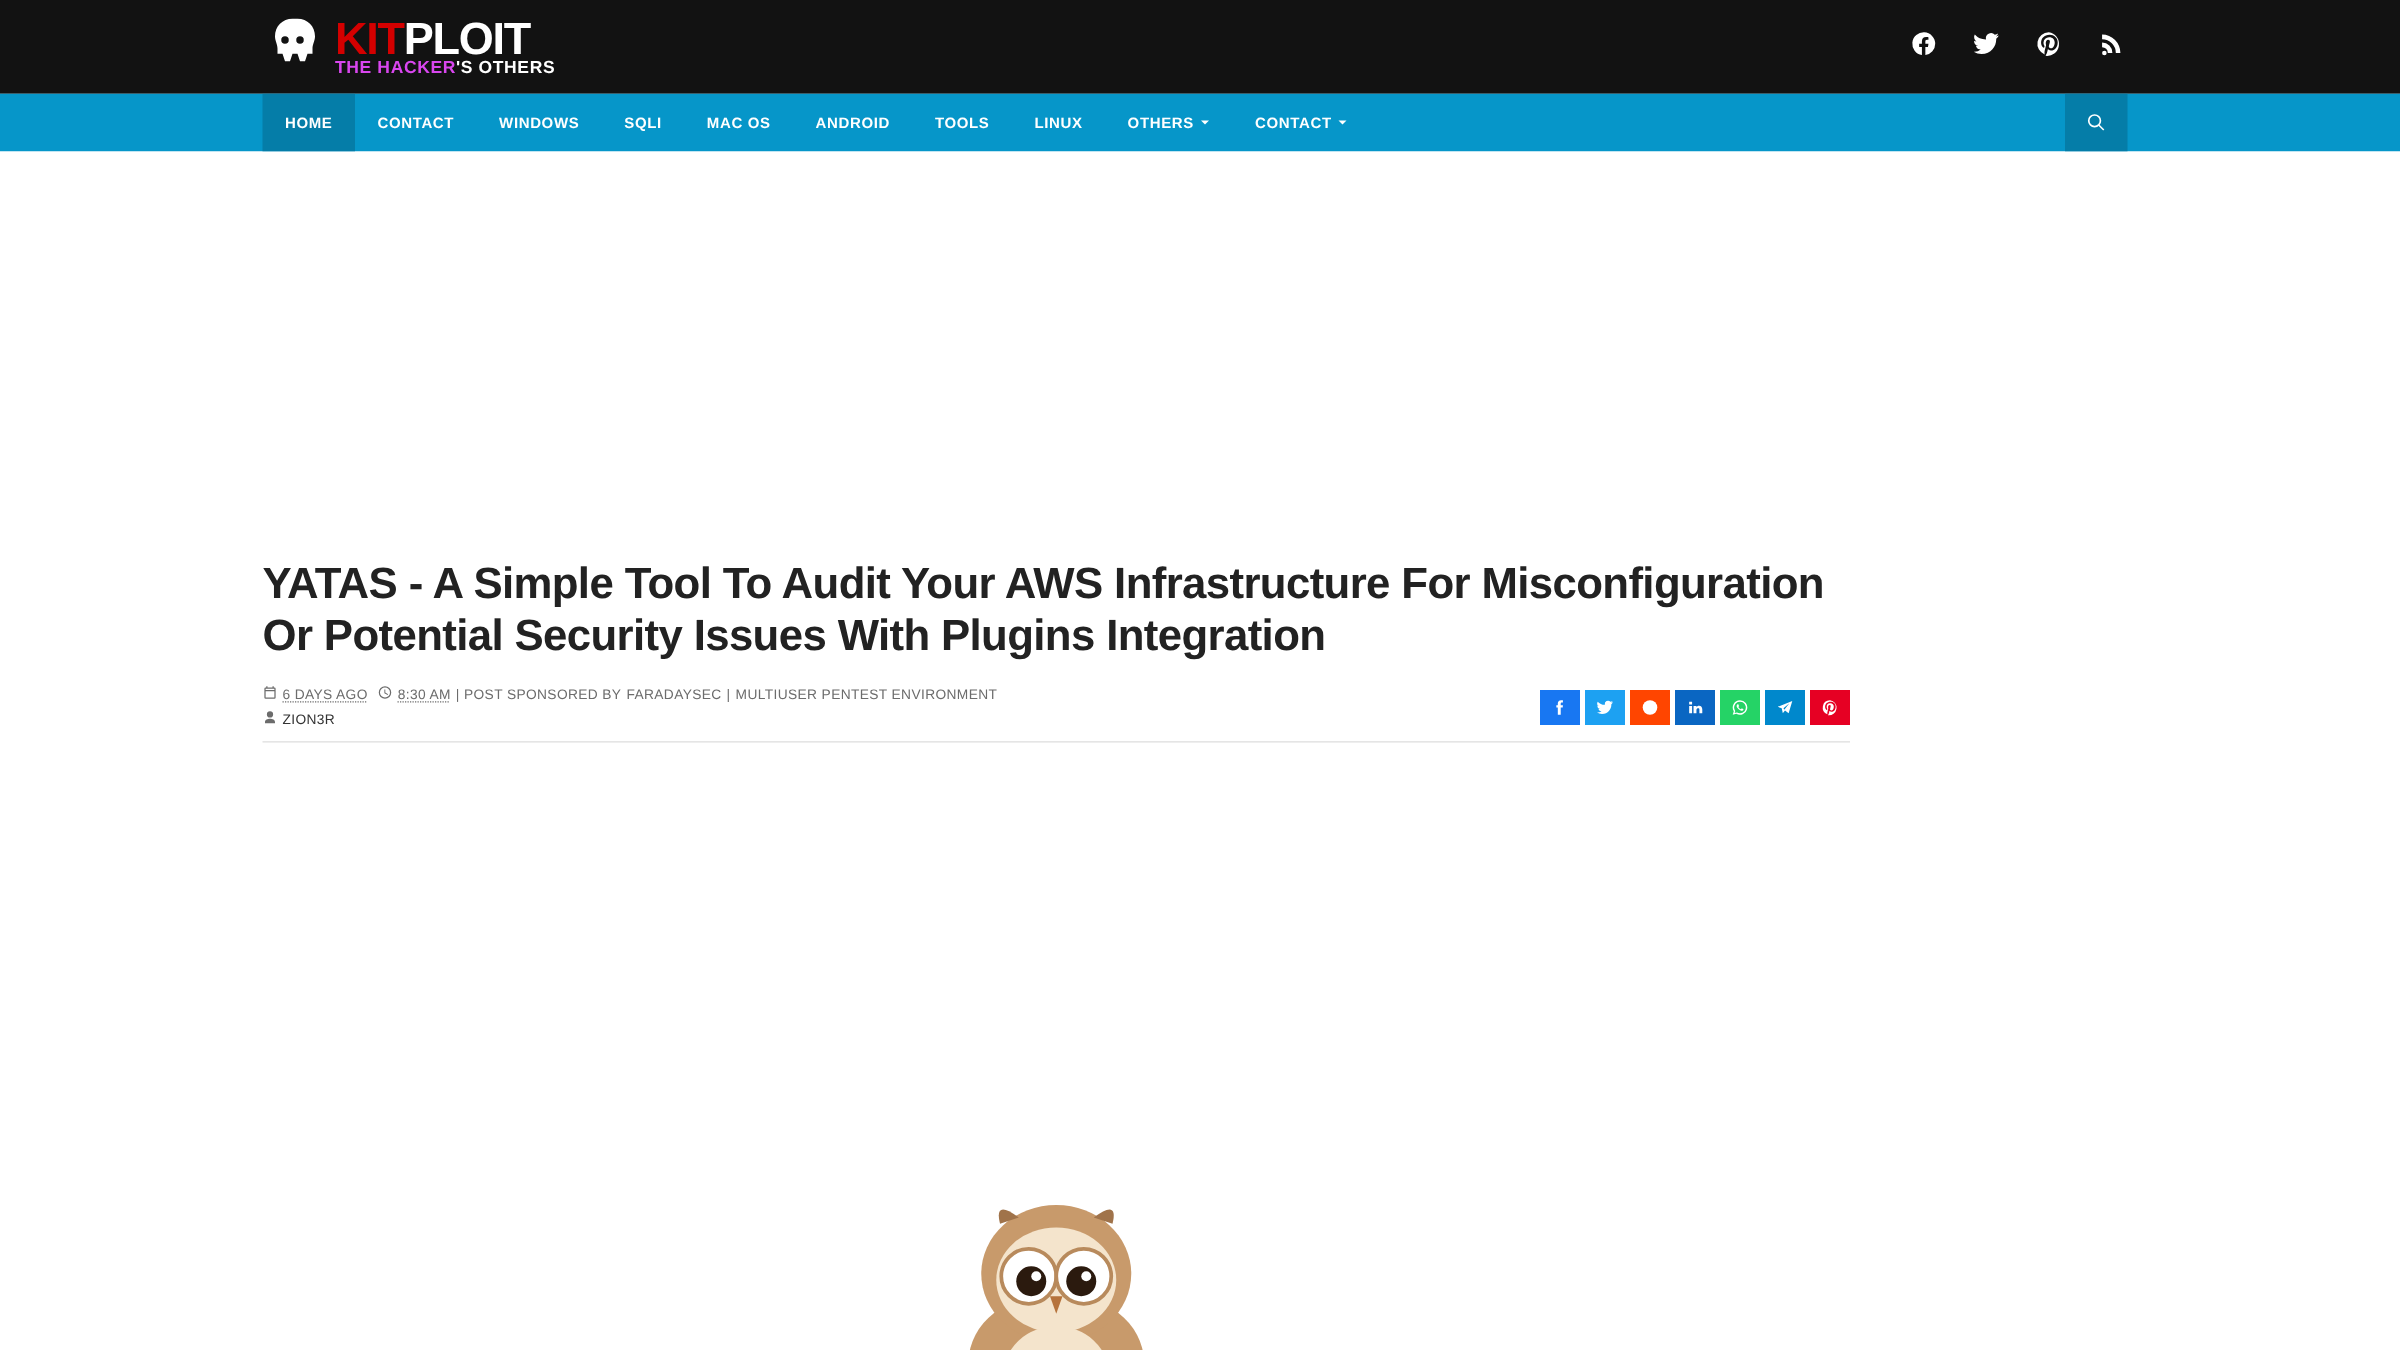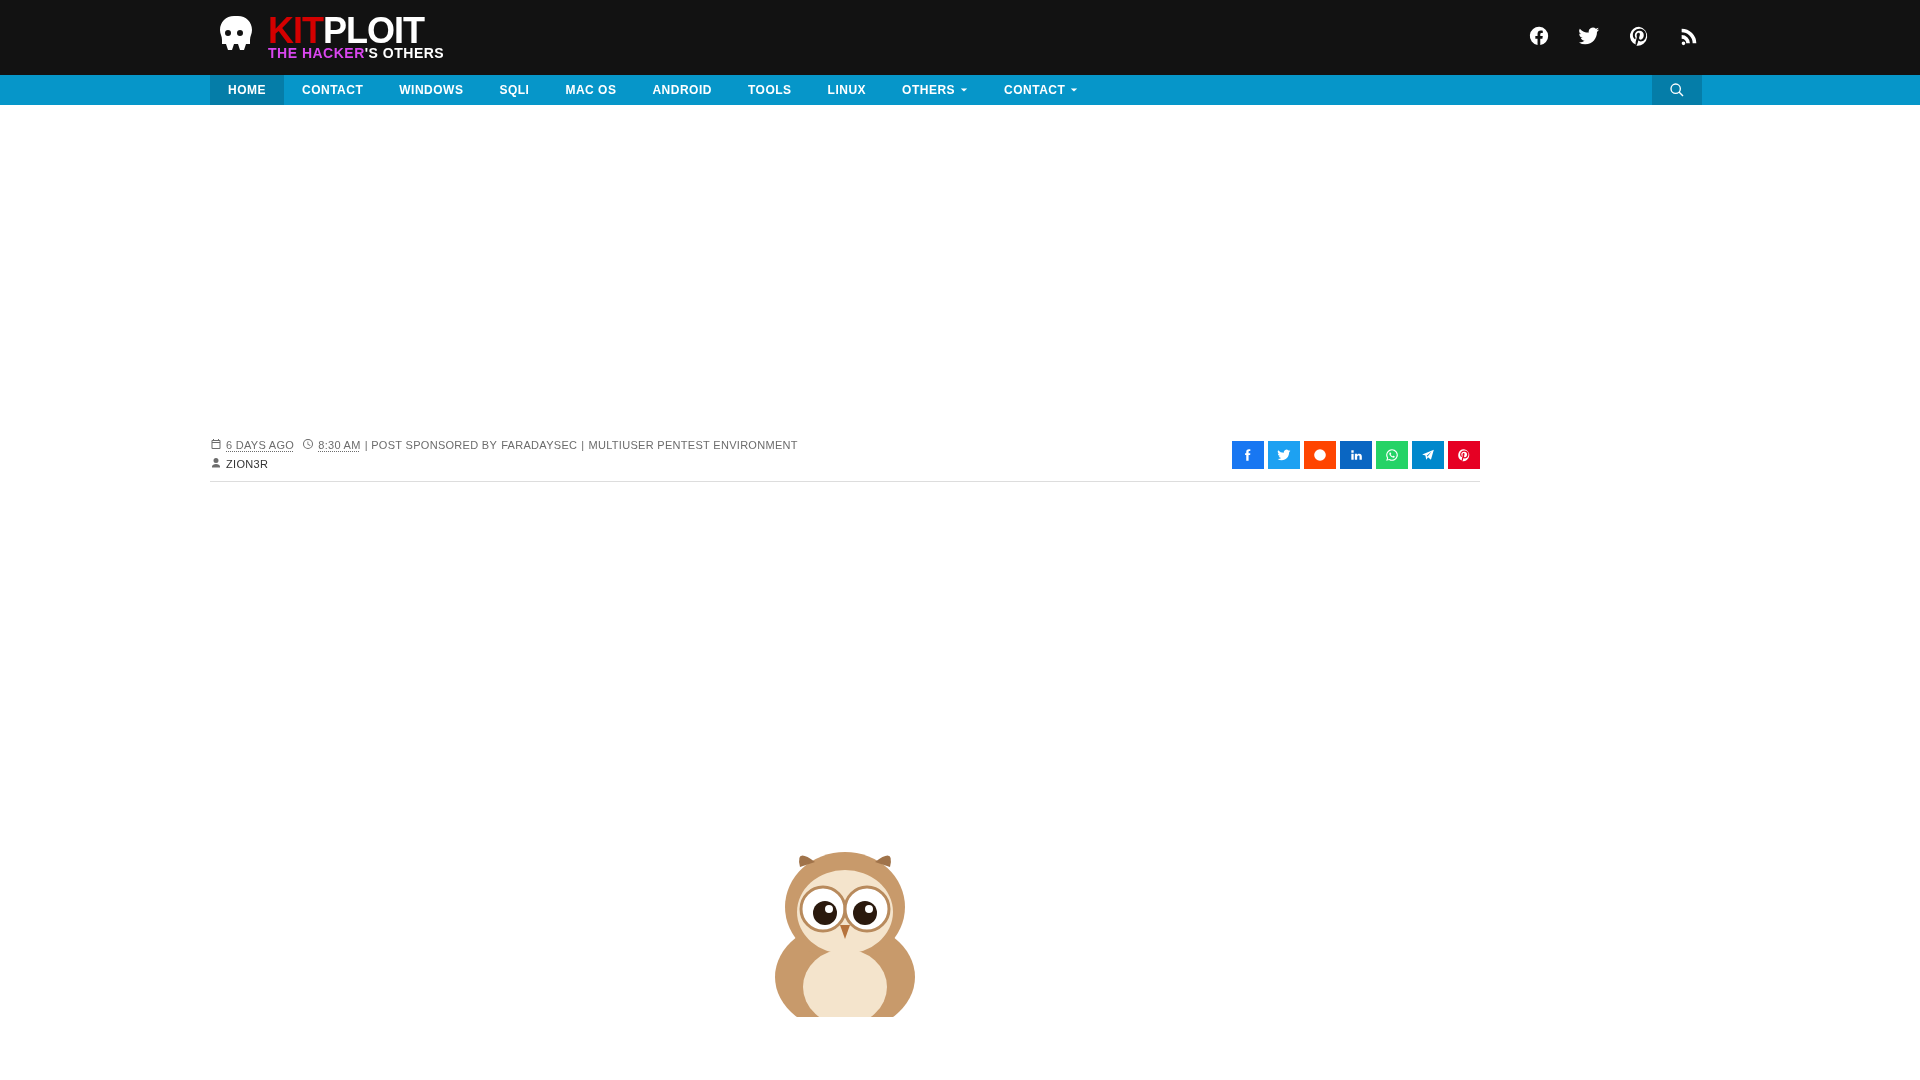--- a/index.html
+++ b/index.html
@@ -52,21 +52,21 @@
 .social-icons {
   display: flex;
   gap: 28px;
   align-items: center;
 }
 .social-icons .sicon { color: #fff; cursor: pointer; }
 
 
 .navbar {
   background: #0696c9;
-  height: 30px;
+  height: 46px;
   display: flex;
   align-items: stretch;
   padding-left: 210px;
 }
 .nav-item {
   color: #ffffff;
   font-size: 12px;
   font-weight: 600;
   letter-spacing: 0.5px;
   padding: 0 18px;
@@ -262,20 +262,21 @@
     <svg width="16" height="16" viewBox="0 0 24 24" fill="none" stroke="currentColor" stroke-width="2">
         <circle cx="10" cy="10" r="7"></circle>
         <line x1="21" y1="21" x2="15" y2="15"></line>
       </svg>
   </div>
 </div>
 
 <div class="ad-gap"></div>
 
 <div class="article">
+  <h1>YATAS - A Simple Tool To Audit Your AWS Infrastructure For Misconfiguration Or Potential Security Issues With Plugins Integration</h1>
 
   <div class="meta-row">
     <div class="meta-left">
       <div class="meta-line">
         <span class="meta-icon">
           <svg width="12" height="12" viewBox="0 0 24 24" fill="currentColor">
               <path d="M19 4h-1V2h-2v2H8V2H6v2H5a2 2 0 00-2 2v14a2 2 0 002 2h14a2 2 0 002-2V6a2 2 0 00-2-2zm0 16H5V10h14v10zM5 8V6h14v2H5z"></path>
             </svg>
         </span>
         <span class="meta-underline">6 DAYS AGO</span>

